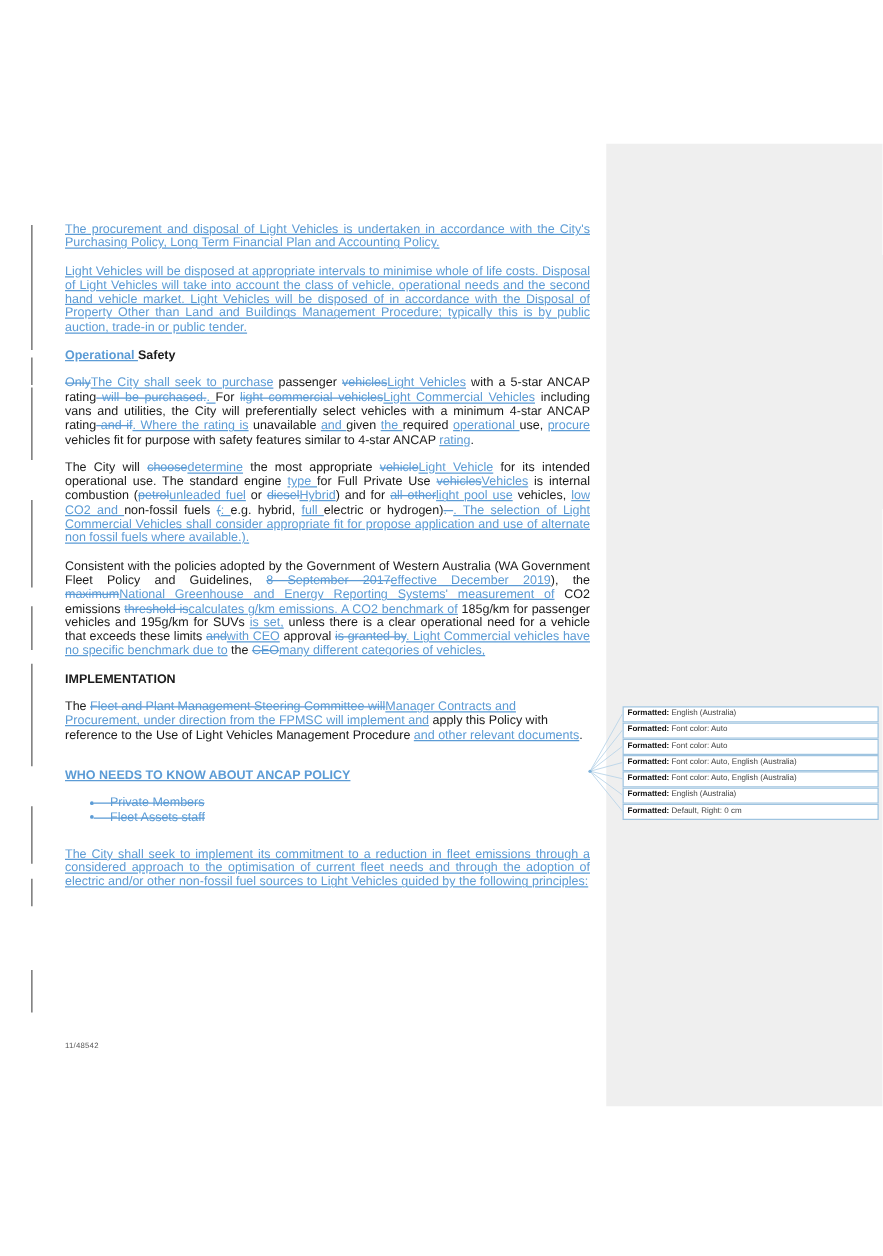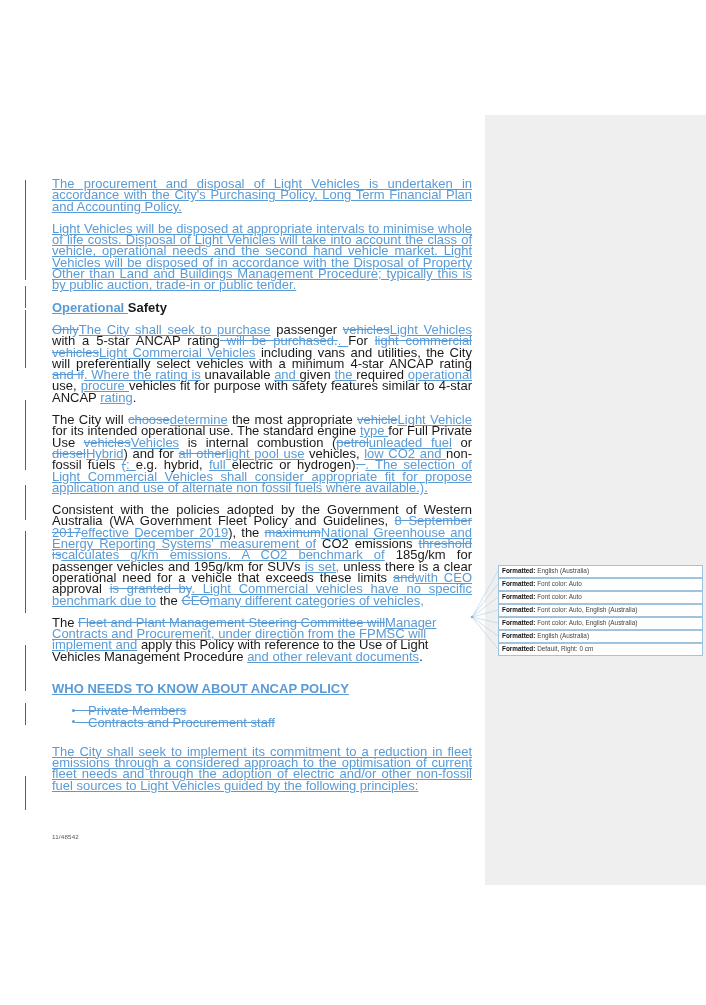--- a/index.html
+++ b/index.html
@@ -30,21 +30,21 @@
     height: 770px;
     background: #efefef;
   }
 
   
   #doc-body {
     position: absolute;
     left: 52px;
     top: 178px;
     width: 420px;
-    font-size: 13px;
+    font-size: 10px;
     line-height: 11.3px;
     color: #1a1a1a;
     text-align: justify;
   }
   .para {
     margin: 0 0 11px 0;
     text-align: justify;
     text-justify: inter-word;
   }
   .para.last { margin-bottom: 0; }
@@ -194,30 +194,31 @@
     <p class="heading"><span class="ins">Operational </span><span class="plain">Safety</span></p>
 
     <p class="para"><span class="del">Only</span><span class="ins">The City shall seek to purchase</span><span class="plain"> passenger </span><span class="del">vehicles</span><span class="ins">Light Vehicles</span><span class="plain"> with a 5-star ANCAP rating</span><span class="del"> will be purchased.</span><span class="ins">. </span><span class="plain">For </span><span class="del">light commercial vehicles</span><span class="ins">Light Commercial Vehicles</span><span class="plain"> including vans and utilities, the City will preferentially select vehicles with a minimum 4-star ANCAP rating</span><span class="del"> and if</span><span class="ins">. Where the rating is</span><span class="plain"> unavailable </span><span class="ins">and </span><span class="plain">given </span><span class="ins">the </span><span class="plain">required </span><span class="ins">operational </span><span class="plain">use, </span><span class="ins">procure </span><span class="plain">vehicles fit for purpose with safety features similar to 4-star ANCAP </span><span class="ins">rating</span><span class="plain">.</span></p>
 
 
     <p class="para"><span class="plain">The City will </span><span class="del">choose</span><span class="ins">determine</span><span class="plain"> the most appropriate </span><span class="del">vehicle</span><span class="ins">Light Vehicle</span><span class="plain"> for its intended operational use. The standard engine </span><span class="ins">type </span><span class="plain">for Full Private Use </span><span class="del">vehicles</span><span class="ins">Vehicles</span><span class="plain"> is internal combustion (</span><span class="del">petrol</span><span class="ins">unleaded fuel</span><span class="plain"> or </span><span class="del">diesel</span><span class="ins">Hybrid</span><span class="plain">) and for </span><span class="del">all other</span><span class="ins">light pool use</span><span class="plain"> vehicles, </span><span class="ins">low CO2 and </span><span class="plain">non-fossil fuels </span><span class="del">(</span><span class="ins">: </span><span class="plain">e.g. hybrid, </span><span class="ins">full </span><span class="plain">electric or hydrogen)</span><span class="del">. </span><span class="ins">. The selection of Light Commercial Vehicles shall consider appropriate fit for propose application and use of alternate non fossil fuels where available.).</span></p>
 
 
     <p class="para"><span class="plain">Consistent with the policies adopted by the Government of Western Australia (WA Government Fleet Policy and Guidelines, </span><span class="del">8 September 2017</span><span class="ins">effective December 2019</span><span class="plain">), the </span><span class="del">maximum</span><span class="ins">National Greenhouse and Energy Reporting Systems' measurement of</span><span class="plain"> CO2 emissions </span><span class="del">threshold is</span><span class="ins">calculates g/km emissions. A CO2 benchmark of</span><span class="plain"> 185g/km for passenger vehicles and 195g/km for SUVs </span><span class="ins">is set,</span><span class="plain"> unless there is a clear operational need for a vehicle that exceeds these limits </span><span class="del">and</span><span class="ins">with CEO</span><span class="plain"> approval </span><span class="del">is granted by</span><span class="ins">. Light Commercial vehicles have no specific benchmark due to</span><span class="plain"> the </span><span class="del">CEO</span><span class="ins">many different categories of vehicles,</span></p>
 
+    <p class="heading"><span class="plain">IMPLEMENTATION</span></p>
 
     <p class="para" style="text-align:left;"><span class="plain">The </span><span class="del">Fleet and Plant Management Steering Committee will</span><span class="ins">Manager Contracts and Procurement, under direction from the FPMSC will implement and</span><span class="plain"> apply this Policy with reference to the Use of Light Vehicles Management Procedure </span><span class="ins">and other relevant documents</span><span class="plain">.</span></p>
 
     <div class="spacer-sm"></div>
 
     <p class="heading ins"><span>WHO NEEDS TO KNOW ABOUT ANCAP POLICY</span></p>
 
     <ul class="bullets">
       <li><span class="bullet-dot"></span><span class="lead-rule"></span><span class="lbl">Private Members</span></li>
-      <li><span class="bullet-dot"></span><span class="lead-rule"></span><span class="lbl">Contracts and Procurement staff</span></li>
+      <li><span class="bullet-dot"></span><span class="lead-rule"></span><span class="lbl">Fleet Assets staff</span></li>
     </ul>
 
     <p class="para last" style="margin-top:17px;"><span class="ins">The City shall seek to implement its commitment to a reduction in fleet emissions through a considered approach to the optimisation of current fleet needs and through the adoption of electric and/or other non-fossil fuel sources to Light Vehicles guided by the following principles:</span></p>
 
   </div>
 
   <div class="callout" style="top:565px;">
     <b>Formatted:</b>
     <span class="val">English (Australia)</span>
   </div>

